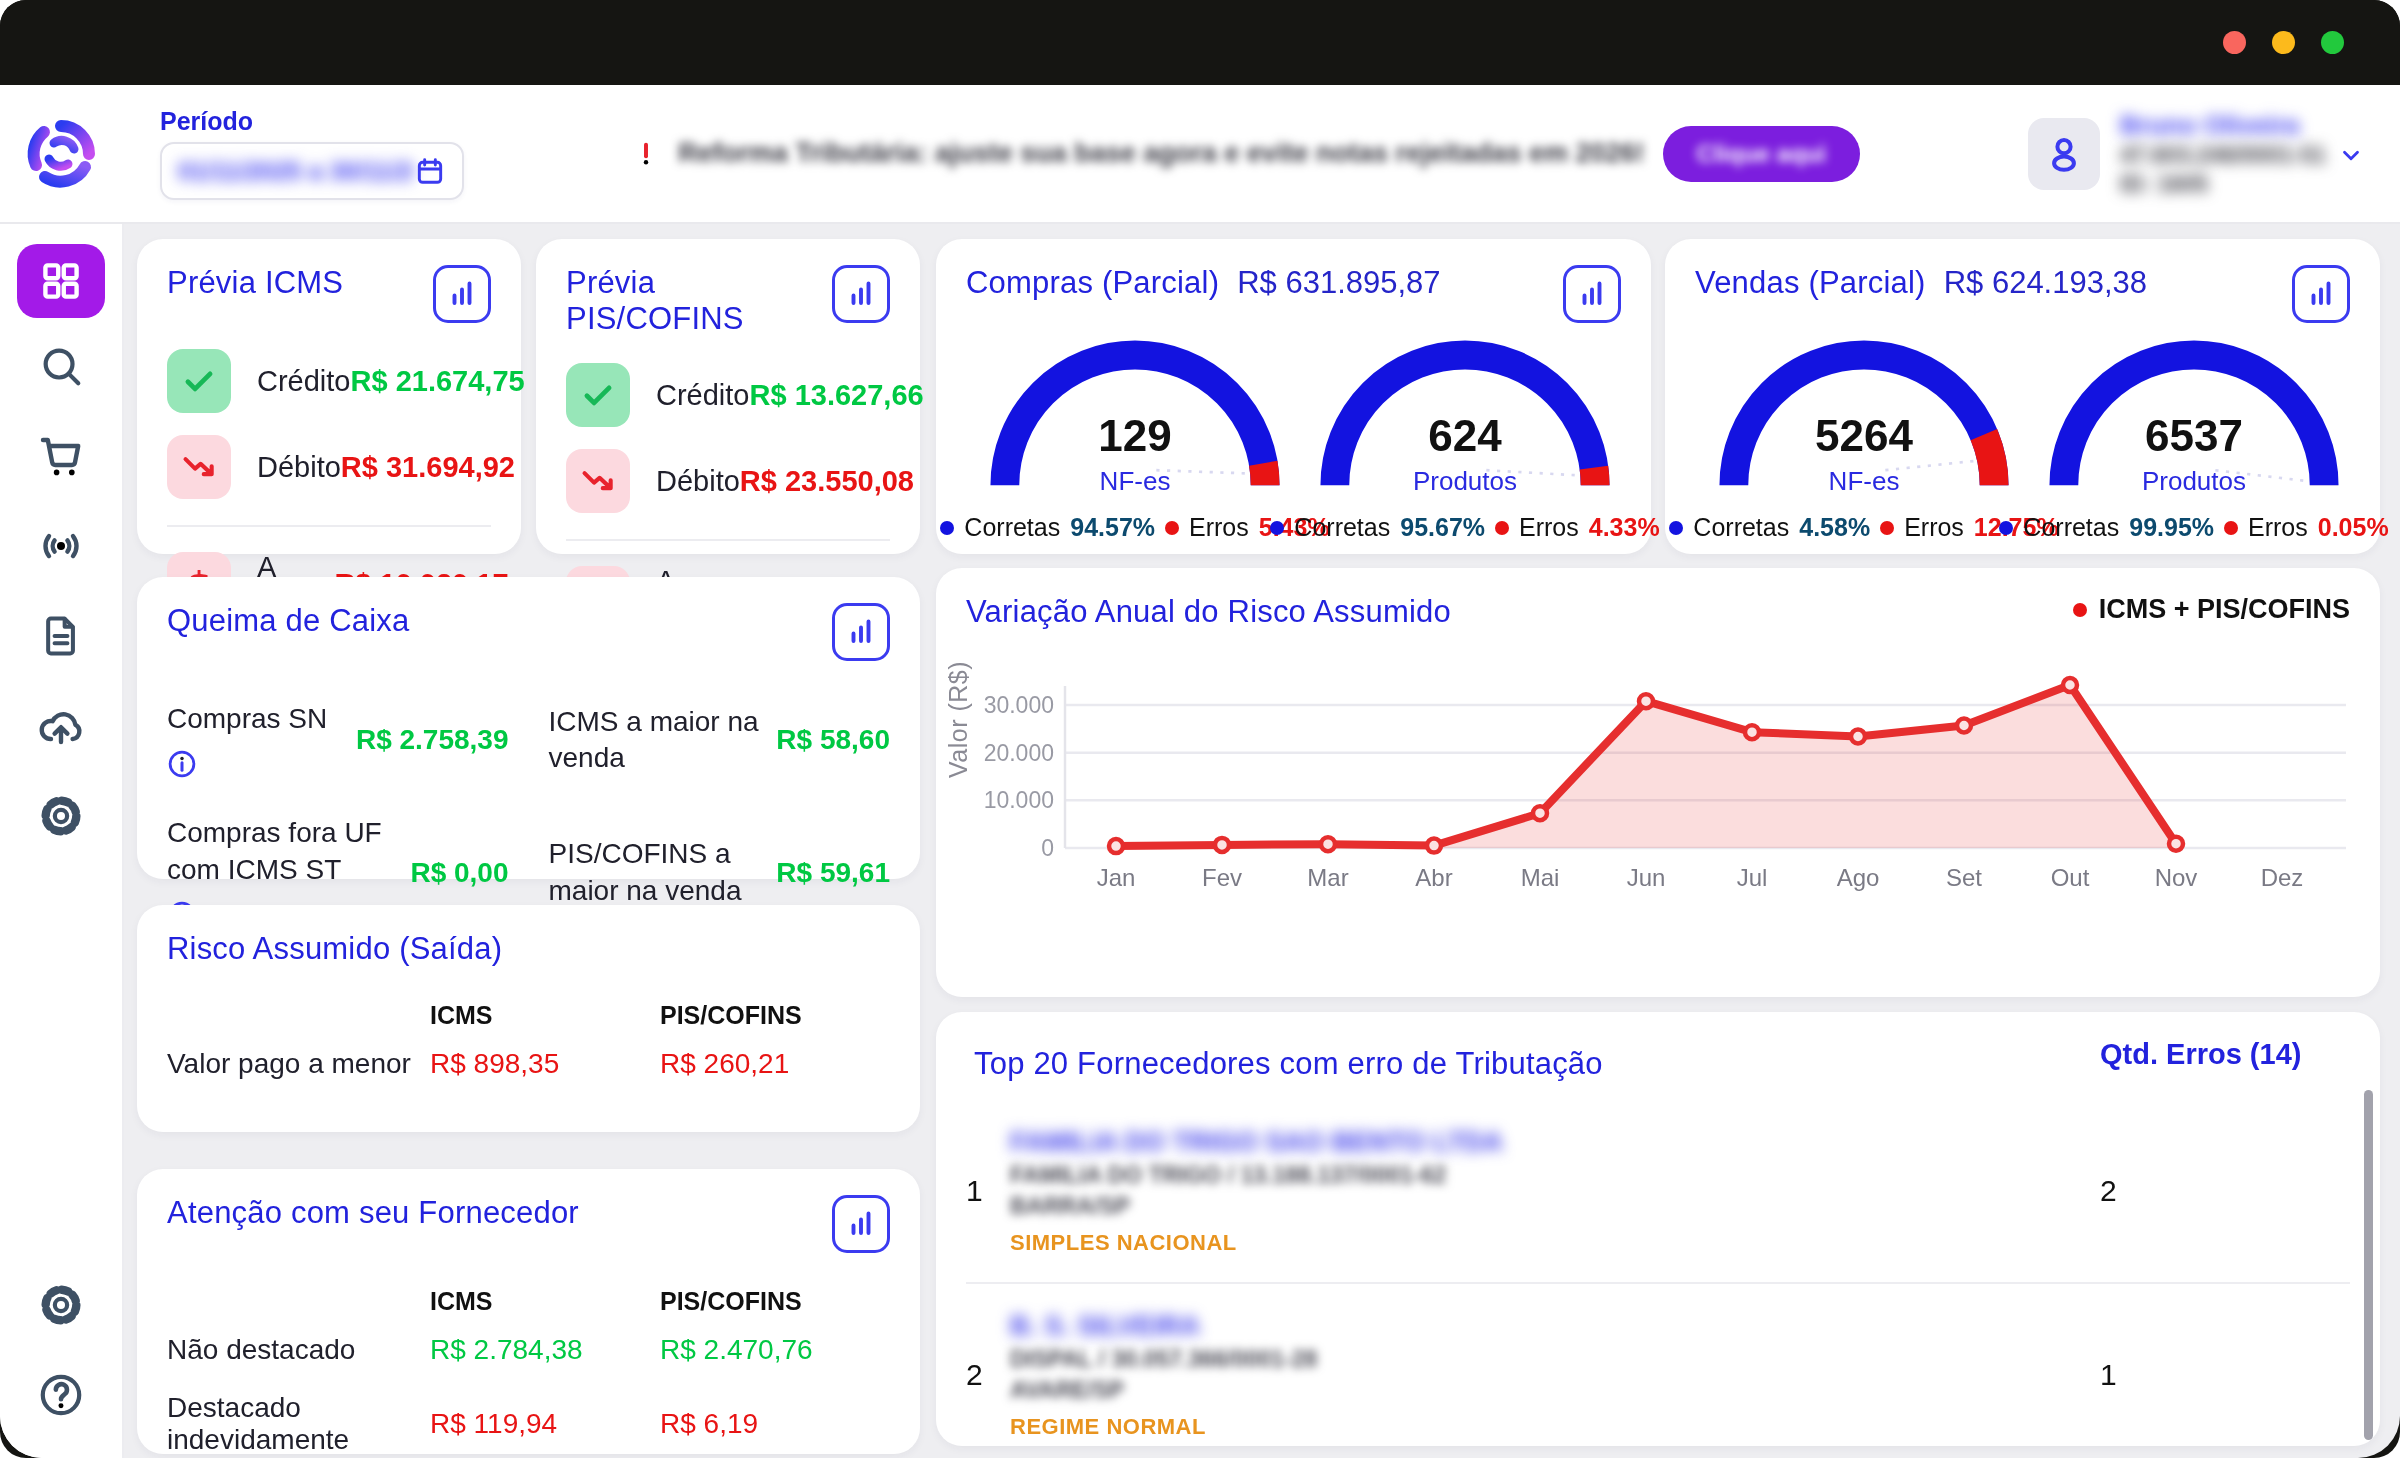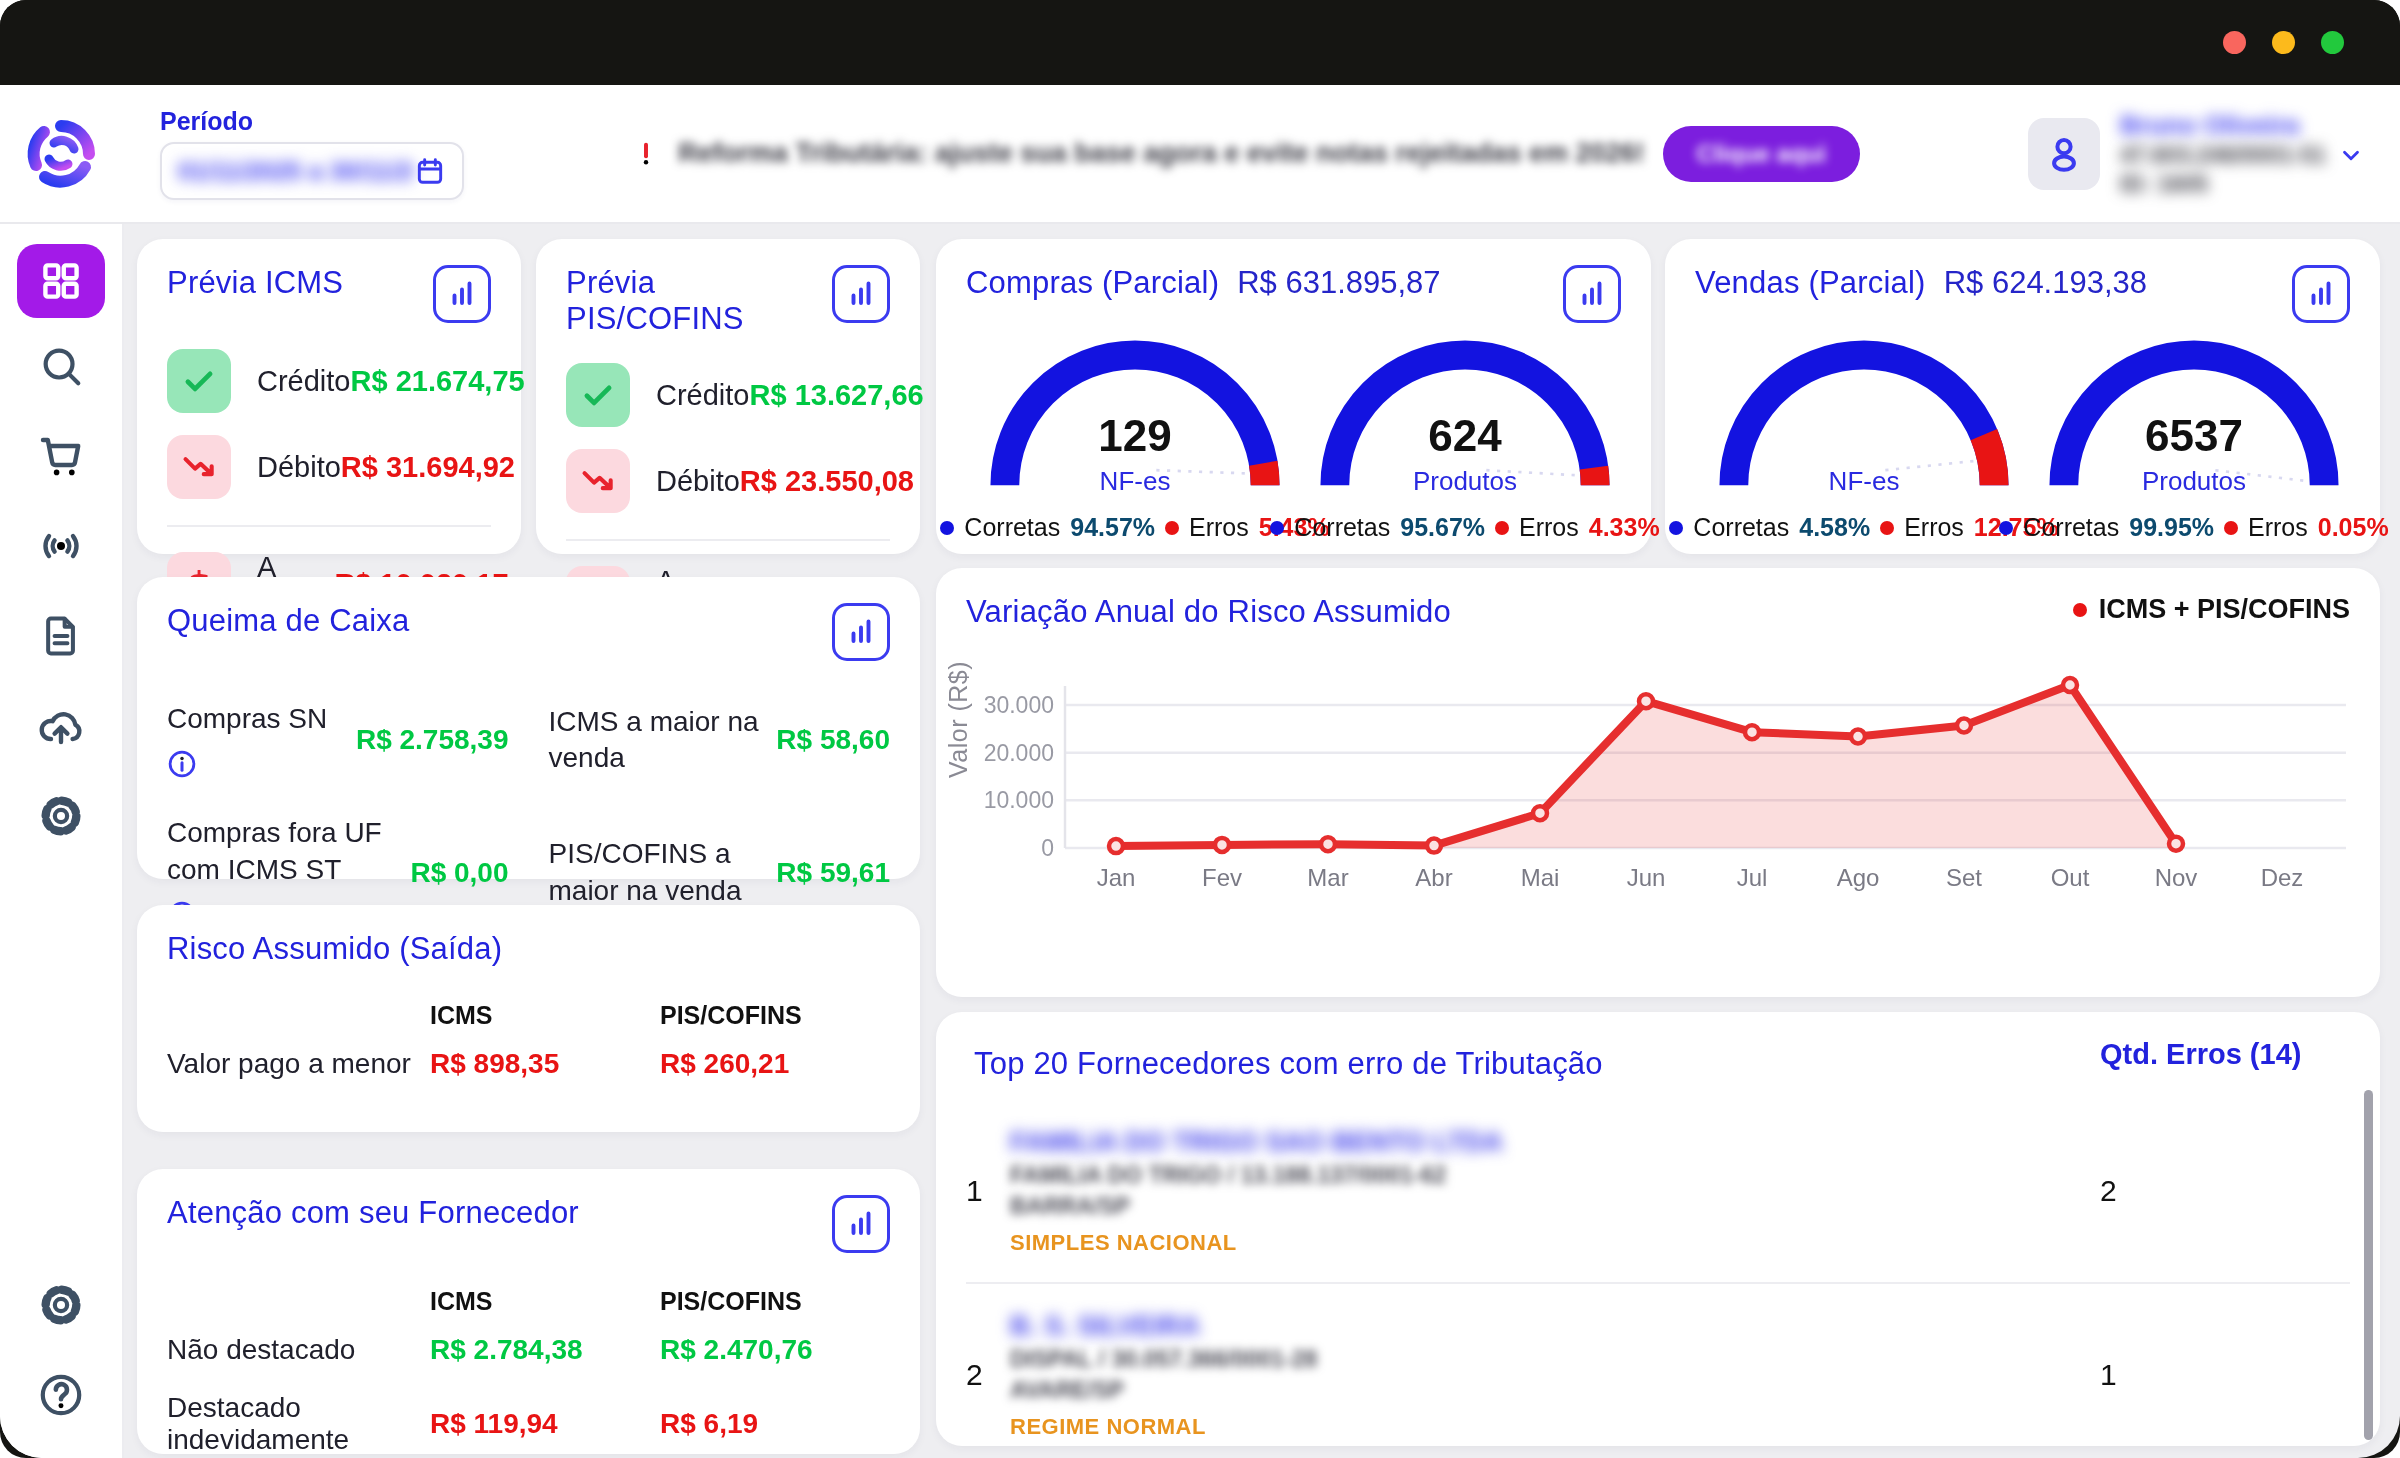--- a/index.html
+++ b/index.html
@@ -88,21 +88,21 @@
   .qlabel .txt{display:inline;}
   .qval{margin-left:auto;font-size:28px;font-weight:bold;color:#00c843;white-space:nowrap;}
   
   .risco{height:232px;margin-bottom:37px;}
   .atencao{height:285px;}
   .tbl{margin-top:34px;}
   .tbl-head{display:flex;font-size:25px;font-weight:bold;color:#111;margin-bottom:18px;}
   .tbl-row{display:flex;align-items:center;font-size:28px;color:#20202c;margin-bottom:26px;}
   .tbl-label{flex:1;}
   .tbl-col{width:230px;flex:none;}
-  .tbl-val{width:230px;flex:none;font-weight:bold;}
+  .tbl-val{width:230px;flex:none;font-weight:normal;}
   
   .chart-card{height:429px;margin-bottom:15px;position:relative;}
   .legend{display:flex;align-items:center;gap:12px;}
   .legend-label{font-size:27px;font-weight:bold;color:#111;}
   #risk-svg{width:1385px;height:245px;margin-top:26px;display:block;}
   #risk-svg .tick{font-size:23px;fill:#999aa4;font-family:inherit;}
   #risk-svg .mon{font-size:24px;fill:#7a7a85;font-family:inherit;}
   .ylab{position:absolute;left:8px;top:210px;transform:rotate(-90deg);transform-origin:left top;font-size:25px;color:#8a8a94;letter-spacing:.5px;}
   
   .top20{height:435px;overflow:hidden;position:relative;}
@@ -560,20 +560,21 @@
               </div>
               <div class="gauges-wrap">
                 <div class="gauge-block">
                   <div class="gauge">
                       <svg viewBox="0 0 300 165" xmlns="http://www.w3.org/2000/svg">
                         <line x1="170" y1="138" x2="269.6" y2="127.7" stroke="#d8d8f0" stroke-width="2.5" stroke-dasharray="3 7"></line>
                         <path d="M 28 152 A 122 122 0 0 1 272 152" fill="none" stroke="#1313e0" stroke-width="27"></path>
                         <path d="M 28 152 A 122 122 0 0 1 272 152" fill="none" stroke="#e81414" stroke-width="27" stroke-dasharray="48.87 766.55" stroke-dashoffset="-334.41"></path>
                       </svg>
                     <div class="gauge-center">
+                      <div class="gauge-num">5264</div>
                       <div class="gauge-unit">NF-es</div>
                     </div>
                   </div>
                   <div class="gauge-legend">
                     <span class="dot blue"></span>
                       <span class="lg-label">Corretas</span>
                       <span class="lg-val blue">4.58%</span>
                     <span class="dot red"></span>
                       <span class="lg-label">Erros</span>
                       <span class="lg-val red">12.75%</span>

